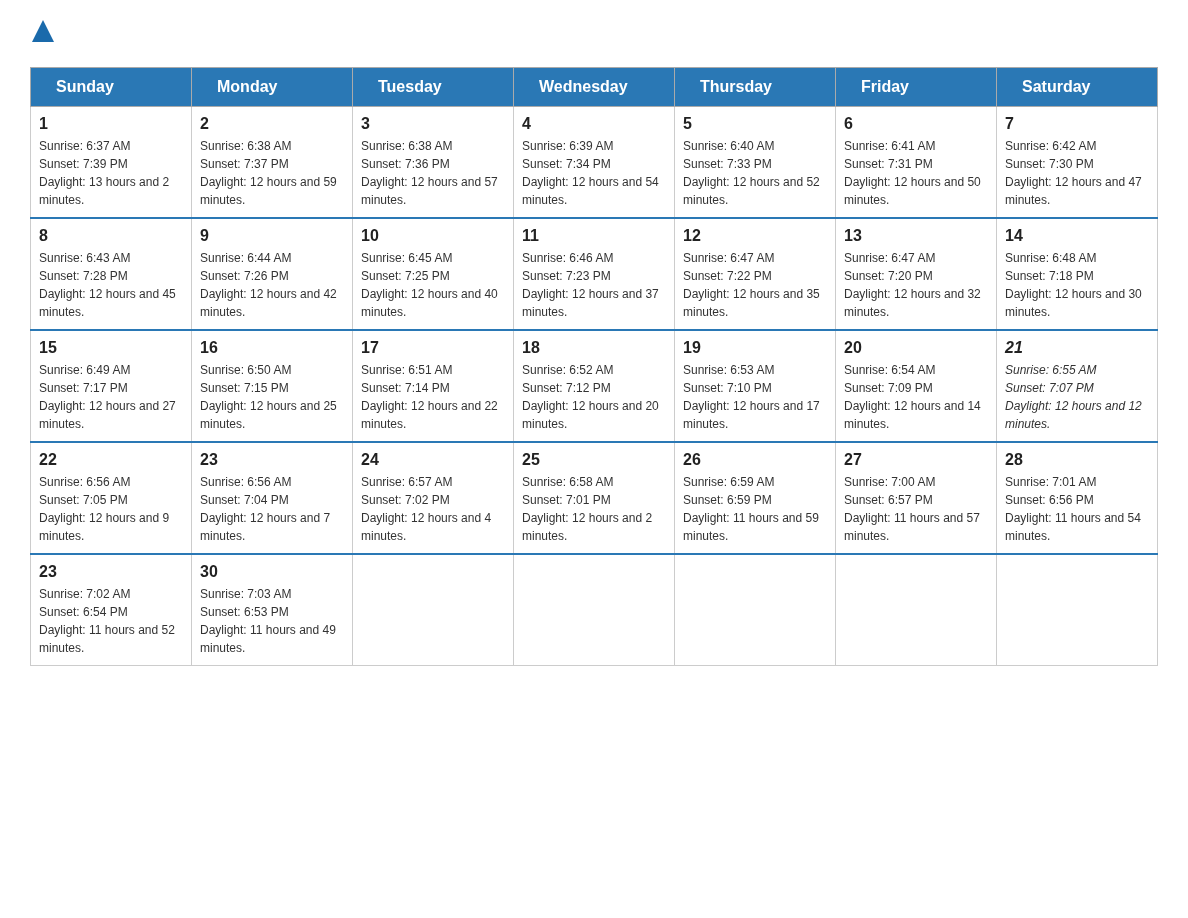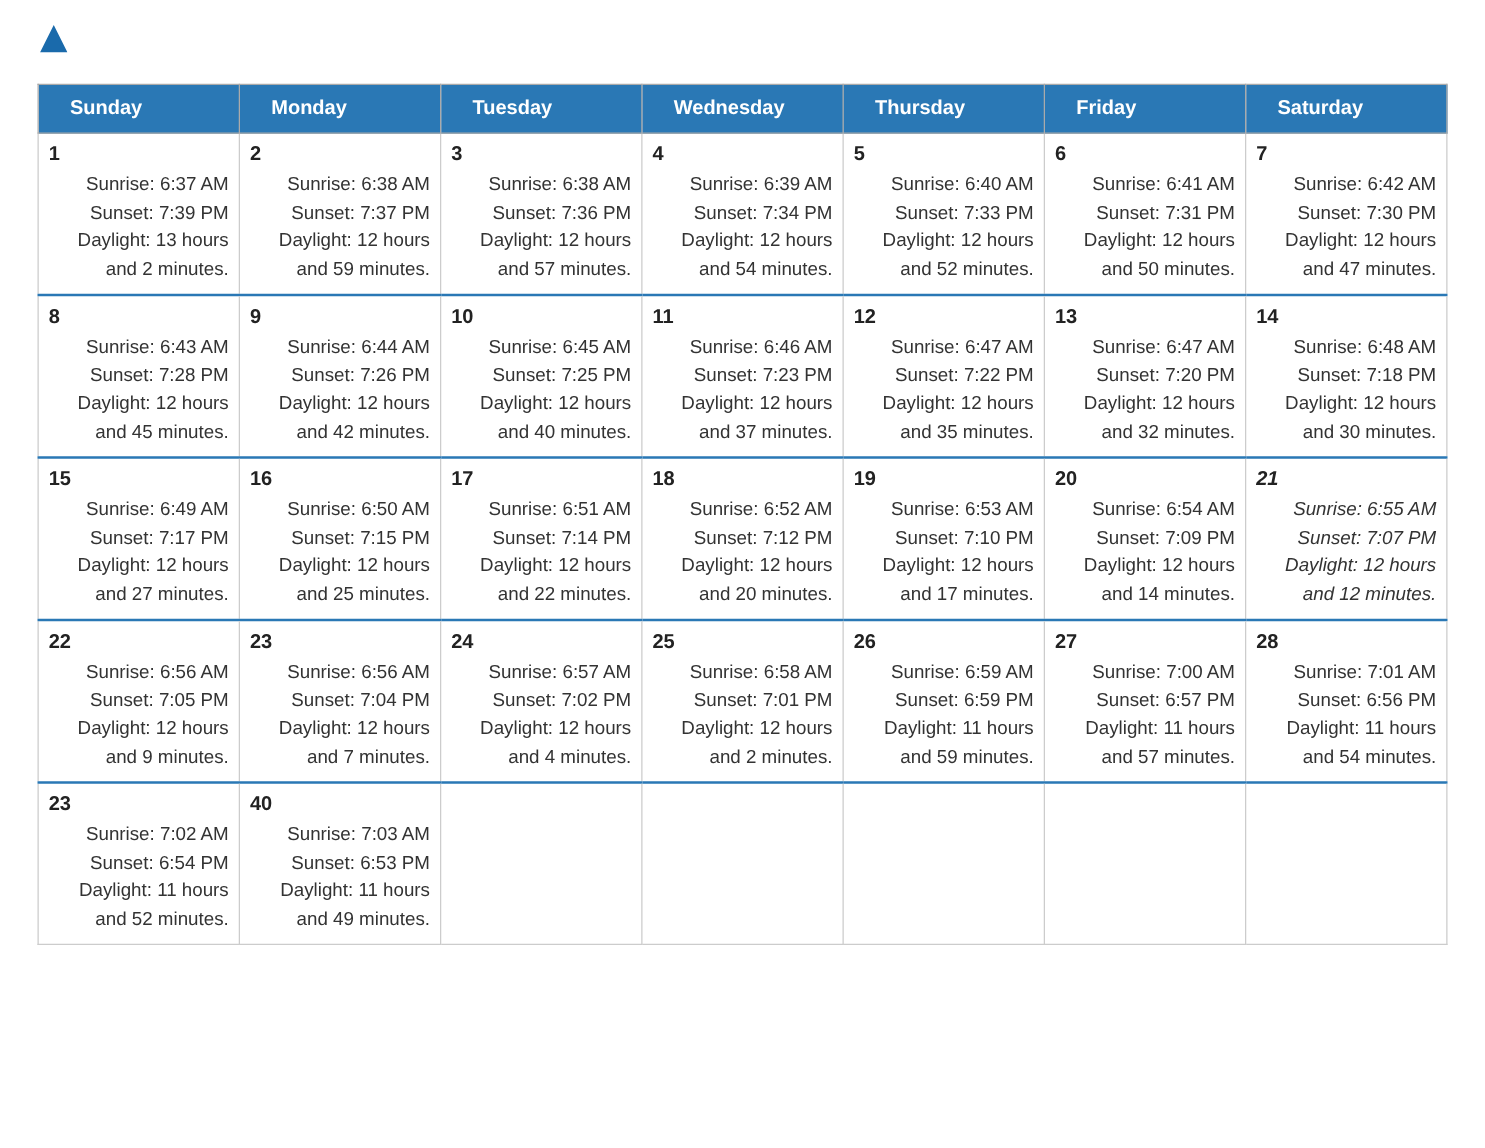--- a/index.html
+++ b/index.html
@@ -72,24 +72,23 @@
       color: #222;
       min-height: 100px;
     }
     .day-number {
       font-size: 16px;
       font-weight: bold;
       color: #222;
       margin-bottom: 4px;
     }
     .day-info {
-      font-size: 15px;
+      font-size: 12px;
       line-height: 1.5;
       color: #333;
-      text-align: right;
     }
     .calendar tr td {
       border-top: 2px solid #2a78b5;
     }
     .calendar tbody tr:first-child td {
       border-top: 1px solid #ccc;
     }
     .empty-cell {
       background: #fff;
     }
@@ -247,21 +246,21 @@
         <div class="day-number">28</div>
         <div class="day-info">Sunrise: 7:01 AM<br>Sunset: 6:56 PM<br>Daylight: 11 hours and 54 minutes.</div>
       </td>
       </tr>
       <tr>
         <td style="border-top: 2px solid rgb(42, 120, 181);">
         <div class="day-number">23</div>
         <div class="day-info">Sunrise: 7:02 AM<br>Sunset: 6:54 PM<br>Daylight: 11 hours and 52 minutes.</div>
       </td>
         <td style="border-top: 2px solid rgb(42, 120, 181);">
-        <div class="day-number">40</div>
+        <div class="day-number">30</div>
         <div class="day-info">Sunrise: 7:03 AM<br>Sunset: 6:53 PM<br>Daylight: 11 hours and 49 minutes.</div>
       </td>
         <td class="empty-cell" style="border-top: 2px solid rgb(42, 120, 181);"></td>
         <td class="empty-cell" style="border-top: 2px solid rgb(42, 120, 181);"></td>
         <td class="empty-cell" style="border-top: 2px solid rgb(42, 120, 181);"></td>
         <td class="empty-cell" style="border-top: 2px solid rgb(42, 120, 181);"></td>
         <td class="empty-cell" style="border-top: 2px solid rgb(42, 120, 181);"></td>
       </tr>
     </tbody>
 </table>

